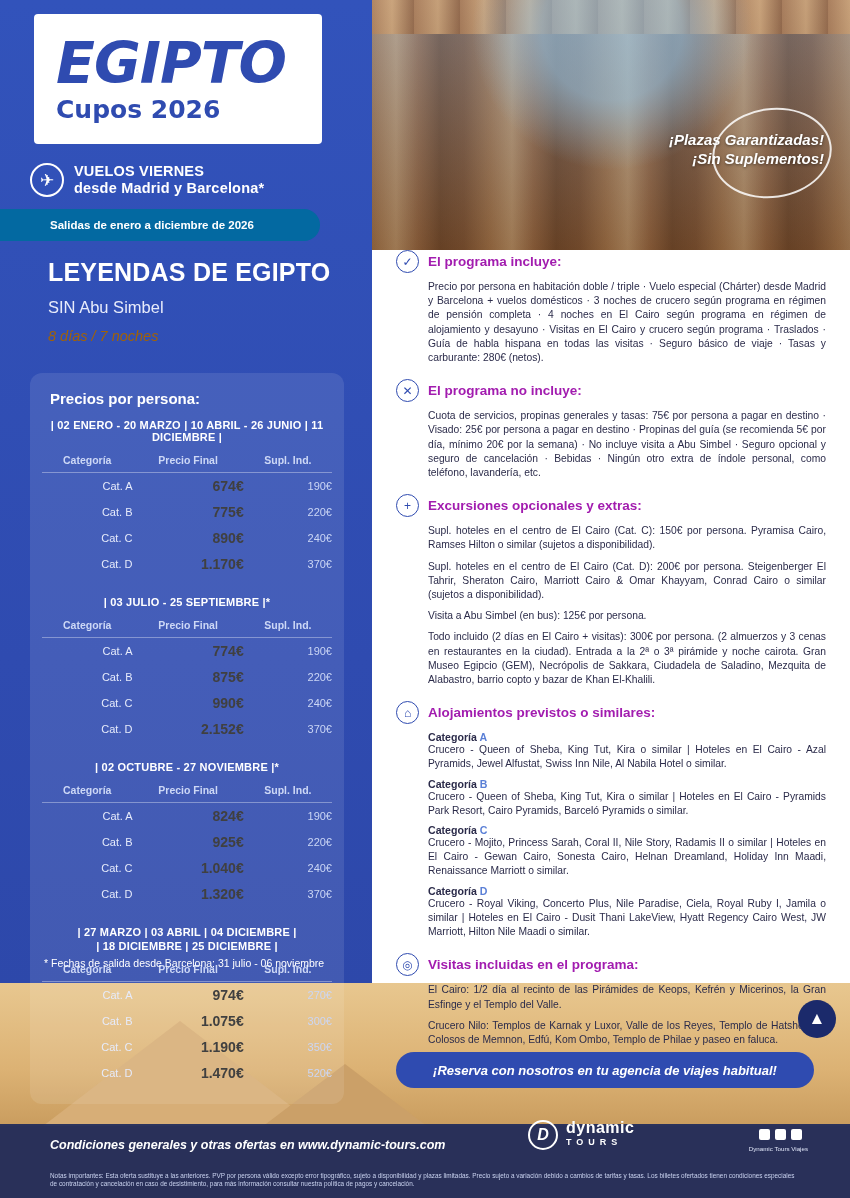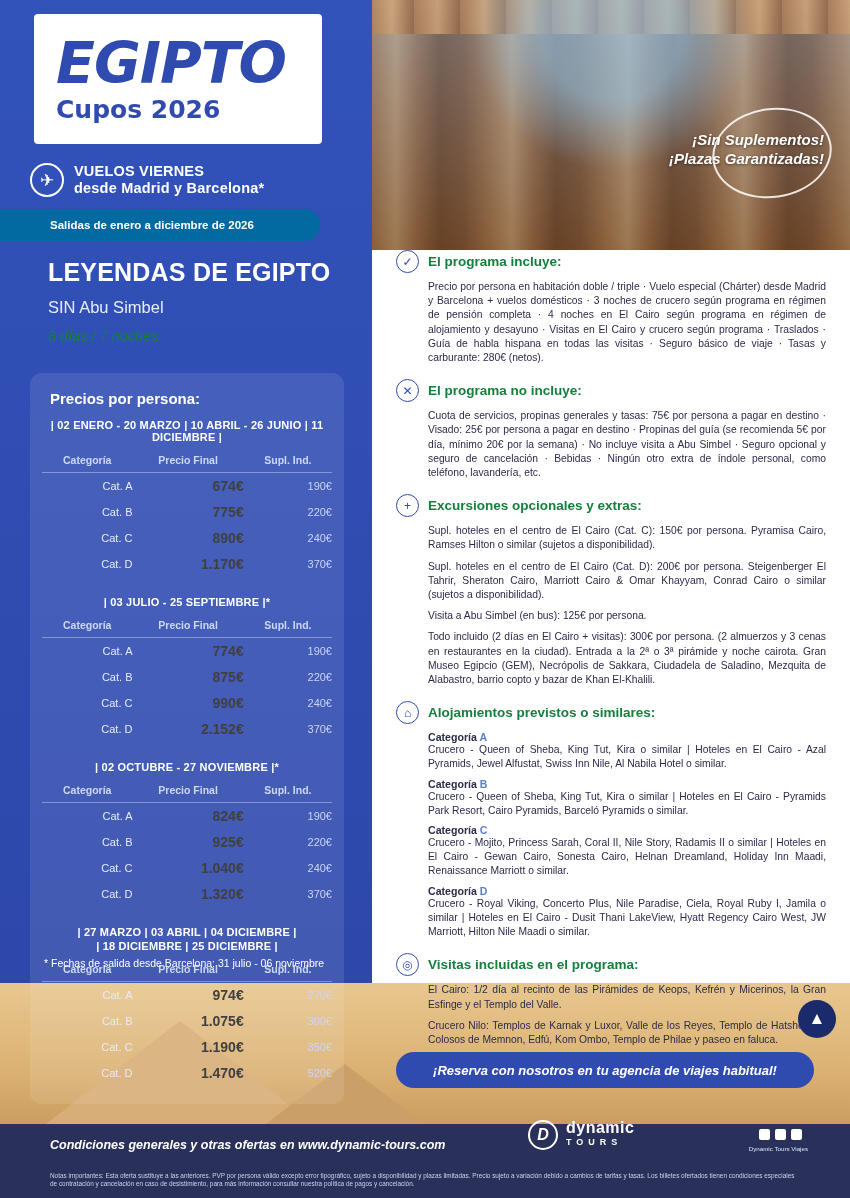--- a/index.html
+++ b/index.html
@@ -89,21 +89,21 @@
     position:absolute; top:209px; left:0; width:320px; height:32px;
     background:#0369a1; border-bottom-right-radius: 16px; border-top-right-radius:16px;
     display:flex; align-items:center; padding-left:50px;
     color:#fff; font-size:11.5px; font-weight:600; z-index:6;
   }
 
   
   .lead { position:absolute; top:258px; left:48px; width:300px; z-index:6; color:#fff;}
   .lead h2 { font-size:25px; font-weight:800; letter-spacing:.2px; color:#fff; }
   .lead .noabu { font-size:16.5px; margin-top:11px; font-weight:400; color:#e8ecfb;}
-  .lead .dur { font-size:14.5px; margin-top:11px; font-style:italic; color:#15803d;}
+  .lead .dur { font-size:14.5px; margin-top:11px; font-style:italic; color:#a16207;}
 
   .pricebox {
     position:absolute; top:373px; left:30px; width:314px;
     background: rgba(255,255,255,.10);
     border-radius: 12px; padding: 14px 12px 18px 12px; z-index:6; color:#fff;
   }
   .pricebox h3 { font-size:15px; font-weight:700; margin:3px 0 12px 8px;}
   .daterow {
     text-align:center; font-size:11px; font-weight:700; color:#fff;
     margin: 8px 0 6px 0; letter-spacing:.2px;
@@ -127,21 +127,21 @@
   
   .right { position:absolute; top:250px; left:396px; width:430px; z-index:6;}
   .sec { margin-bottom: 14px; }
   .sec-head { display:flex; align-items:center; gap:9px; margin-bottom:7px;}
   .sec-head .ico {
     width:23px; height:23px; border-radius:50%;
     border:1.6px solid #2f4bb0; color:#2f4bb0;
     display:flex; align-items:center; justify-content:center;
     font-size:12px; flex:0 0 auto;
   }
-  .sec-head h4 { font-size:13.5px; color:#15803d; font-weight:700;}
+  .sec-head h4 { font-size:13.5px; color:#a21caf; font-weight:700;}
   .sec p { font-size:10.3px; line-height:14.2px; color:#2b2b4a; margin-left:32px; text-align:justify;}
   .sec p + p { margin-top:7px; }
   .cat-h { font-size:10.6px; font-weight:700; color:#2b2b4a; margin-left:32px; margin-top:6px;}
   .cat-h span { color:#5a7fd6; }
 
   .reserva {
     position:absolute; top:1052px; left:396px; width:418px; height:36px;
     background:#2f4bb0; border-radius:18px; color:#fff;
     display:flex; align-items:center; justify-content:center;
     font-size:13px; font-style:italic; font-weight:700; z-index:7;
@@ -209,22 +209,22 @@
     <div class="leftcol-grad"></div>
   </div>
 
   <div class="title-card">
     <h1>EGIPTO</h1>
     <div class="sub">Cupos 2026</div>
   </div>
 
   <div class="guarantee">
     <div class="ring"></div>
+    <div>¡Plazas Garantizadas!</div>
     <div>¡Sin Suplementos!</div>
-    <div>¡Plazas Garantizadas!</div>
   </div>
 
   <div class="flights">
     <div class="circ">✈</div>
     <div class="ftxt">
       <div>VUELOS VIERNES</div>
       <div>desde Madrid y Barcelona*</div>
     </div>
   </div>
 

